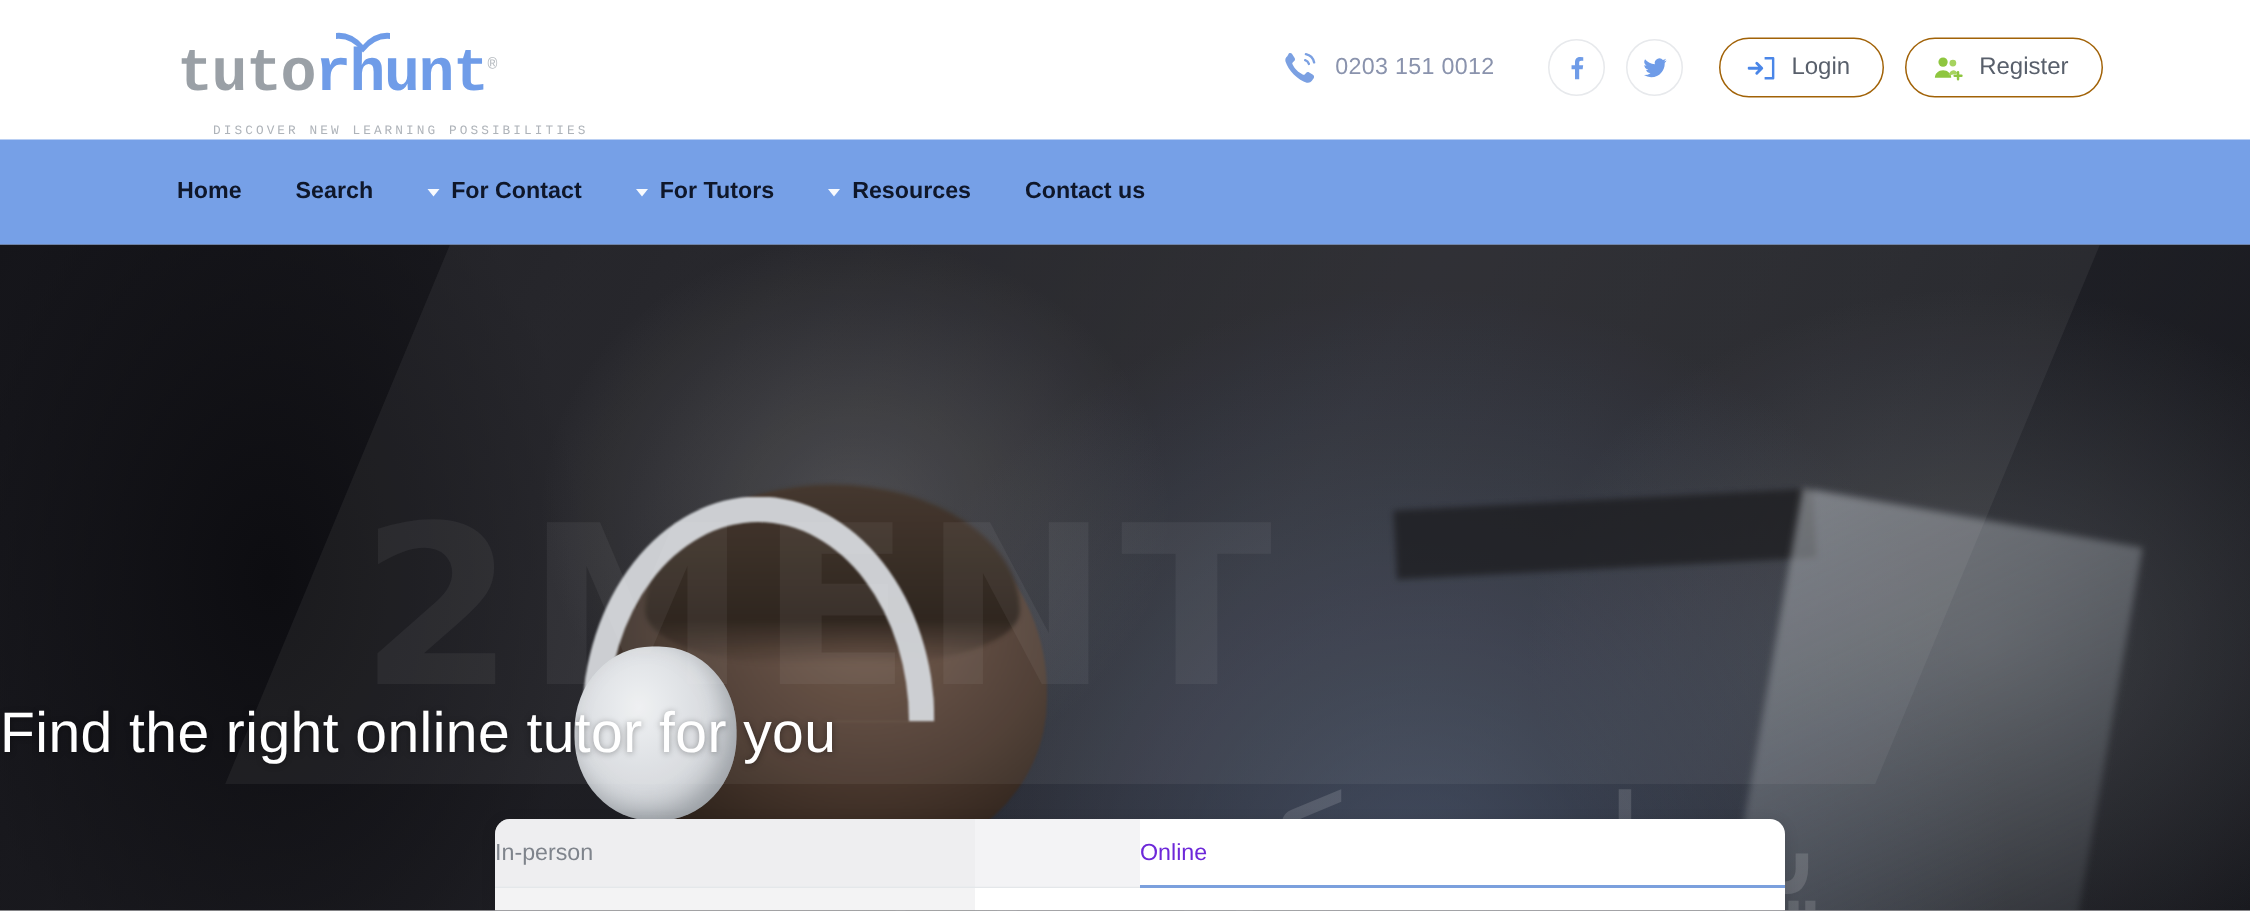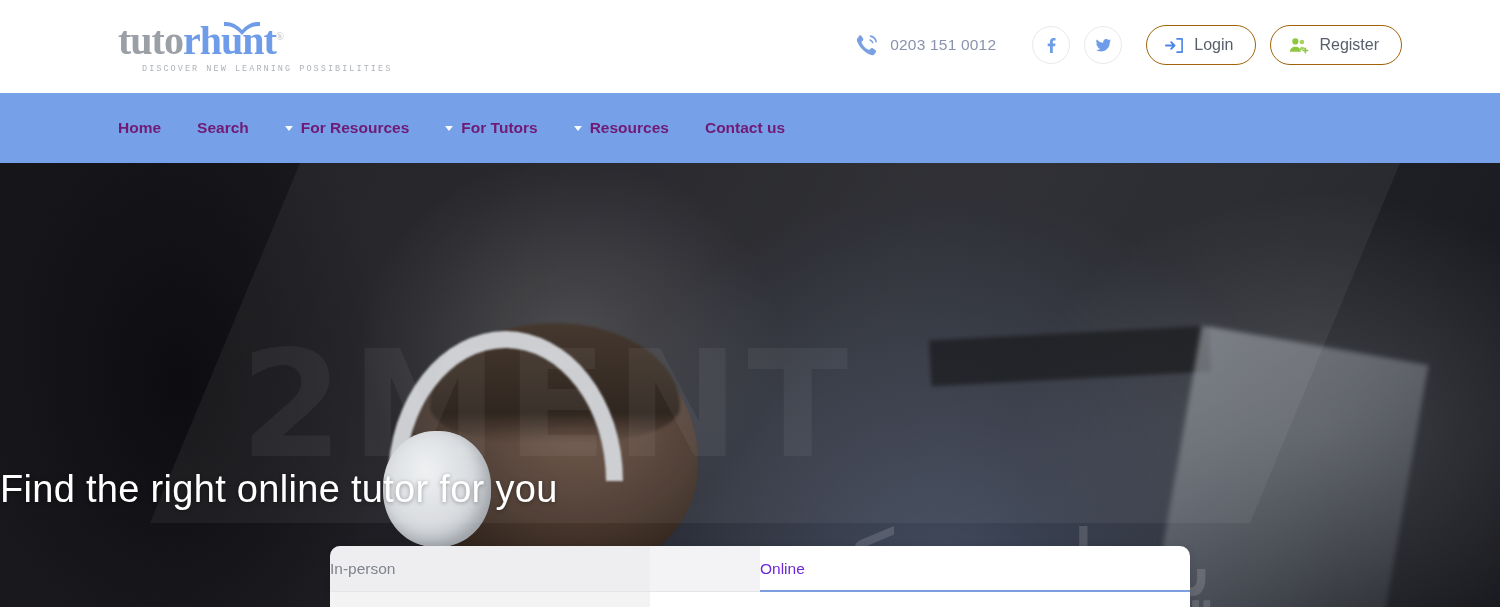--- a/index.html
+++ b/index.html
@@ -31,25 +31,25 @@
 
   .logo-wrap {
     position: absolute;
     left: 118px;
     top: 14px;
     width: 260px;
     height: 58px;
     user-select: none;
   }
   .logo-word {
-    font-family: Liberation Serif, serif;
+    font-family: Liberation Mono, monospace;
     font-size: 40px;
     font-weight: 700;
     letter-spacing: -1px;
-    line-height: 44px;
+    line-height: 60px;
     white-space: nowrap;
   }
   .logo-grey { color: #9aa0a6; }
   .logo-blue { color: #6f9ce8; }
   .logo-reg {
     font-size: 11px;
     vertical-align: super;
     color: #b6bbc0;
     font-weight: 400;
   }
@@ -137,21 +137,21 @@
   }
   .nav-item {
     display: flex;
     align-items: center;
     gap: 7px;
     margin-right: 36px;
     cursor: pointer;
     white-space: nowrap;
   }
   .nav-label {
-    color: #701a75;
+    color: #0f172a;
     font-size: 15.5px;
     font-weight: 700;
   }
   .caret {
     width: 0;
     height: 0;
     border-left: 4.5px solid transparent;
     border-right: 4.5px solid transparent;
     border-top: 5px solid #ffffff;
     opacity: 0.95;
@@ -403,21 +403,21 @@
 
   <div class="navbar">
     <div class="nav-item">
       <span class="nav-label">Home</span>
     </div>
     <div class="nav-item">
       <span class="nav-label">Search</span>
     </div>
     <div class="nav-item">
       <span class="caret"></span>
-      <span class="nav-label">For Resources</span>
+      <span class="nav-label">For Contact</span>
     </div>
     <div class="nav-item">
       <span class="caret"></span>
       <span class="nav-label">For Tutors</span>
     </div>
     <div class="nav-item">
       <span class="caret"></span>
       <span class="nav-label">Resources</span>
     </div>
     <div class="nav-item">

